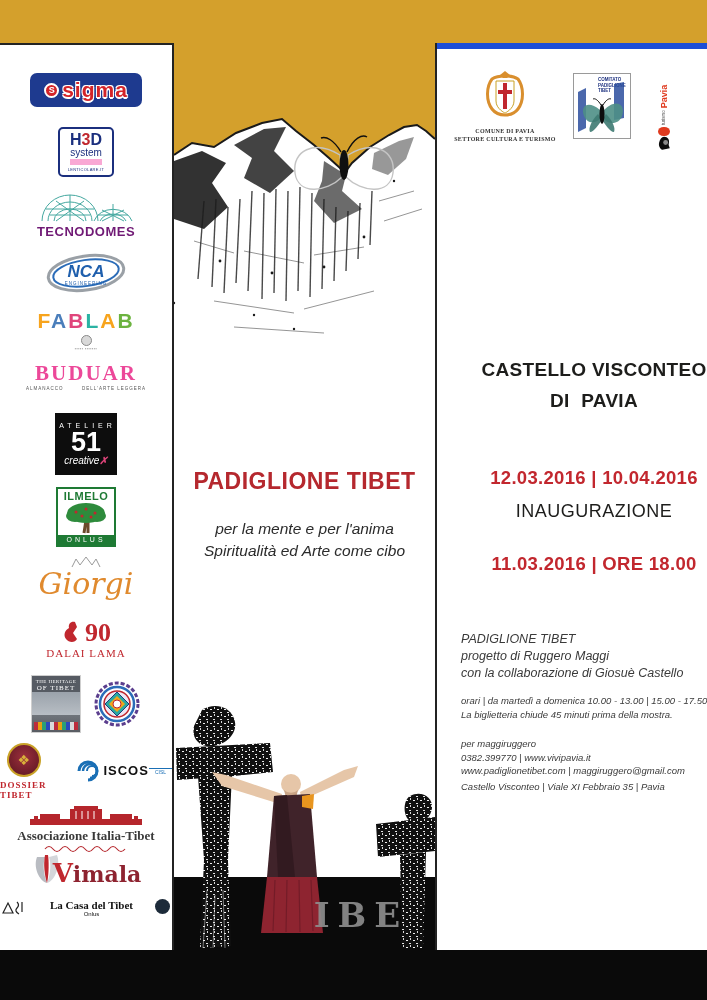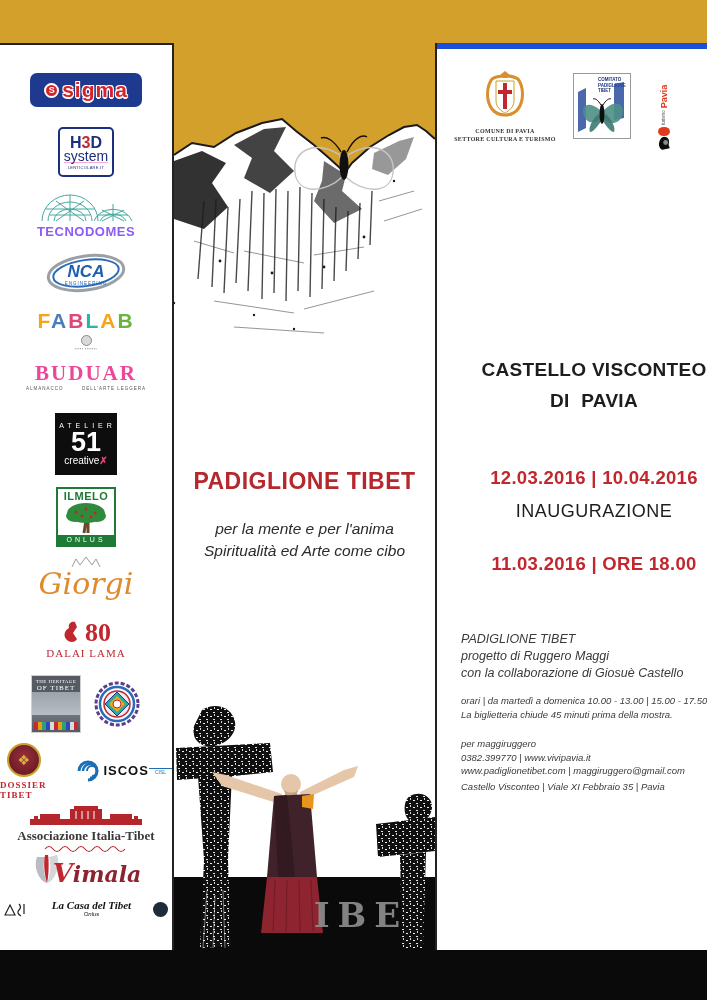--- a/index.html
+++ b/index.html
@@ -18,33 +18,33 @@
 
   
   .logo{position:absolute;left:0;width:100%;display:flex;flex-direction:column;align-items:center;}
   .sigma-box{background:#1E3A8F;border-radius:7px;width:112px;height:34px;display:flex;align-items:center;justify-content:center;gap:3px;}
   .sigma-dot{width:15px;height:15px;border-radius:50%;background:#D42429;border:2px solid #fff;color:#fff;font-size:9px;line-height:11px;text-align:center;font-weight:bold;}
   .sigma-txt{color:#D42429;font-size:21px;font-weight:bold;letter-spacing:1px;
     text-shadow:-1px -1px 0 #fff,1px -1px 0 #fff,-1px 1px 0 #fff,1px 1px 0 #fff,0 2px 0 #fff;}
   .h3d-box{width:56px;height:50px;border:2px solid #1B2F7E;border-radius:5px;background:#fff;display:flex;flex-direction:column;align-items:center;justify-content:center;}
   .h3d-main{font-size:16px;font-weight:bold;color:#1B2F7E;line-height:15px;}
   .h3d-main .r3{color:#C0272E;}
-  .h3d-sys{font-size:14px;color:#1B2F7E;border-bottom:1px solid #f9a8d4;line-height:12px;}
+  .h3d-sys{font-size:10px;color:#1B2F7E;border-bottom:6px solid #f9a8d4;line-height:12px;}
   .h3d-url{font-size:4px;color:#1B2F7E;margin-top:2px;letter-spacing:.3px;}
-  .tecno-txt{font-size:13px;font-weight:bold;color:#8b5cf6;letter-spacing:.5px;margin-top:1px;}
+  .tecno-txt{font-size:13px;font-weight:bold;color:#701a75;letter-spacing:.5px;margin-top:1px;}
   .nca-wrap{position:relative;width:82px;height:44px;}
   .buduar-txt{font-family:"Liberation Serif",serif;font-size:21px;font-weight:bold;letter-spacing:2px;color:#ec4899;line-height:20px;}
   .buduar-sub{font-size:4.5px;color:#555;letter-spacing:1px;margin-top:3px;width:120px;display:flex;justify-content:space-between;}
   .fablab-row{font-size:21px;font-weight:bold;letter-spacing:2px;line-height:20px;}
   .fab-seal{width:11px;height:11px;border-radius:50%;border:1.5px solid #8a8a8a;background:#d9d9d9;margin-top:4px;}
   .fab-seal-txt{font-size:3.5px;color:#8a8a8a;letter-spacing:.5px;margin-top:1px;}
   .atelier-box{width:62px;height:62px;background:#0d0d0d;color:#fff;display:flex;flex-direction:column;align-items:center;justify-content:center;text-align:right;}
   .atelier-top{font-size:7px;letter-spacing:4px;margin-left:3px;}
   .atelier-num{font-size:27px;font-weight:bold;line-height:26px;}
-  .atelier-sub{font-size:10px;}
+  .atelier-sub{font-size:10px;font-style:italic;}
   .atelier-sub .scr{color:#E0457B;font-weight:bold;}
   .melo-box{width:60px;height:60px;border:2px solid #1E7A34;display:flex;flex-direction:column;align-items:center;padding-top:2px;background:#fff;}
   .melo-name{font-size:11px;font-weight:bold;color:#1E7A34;letter-spacing:.5px;line-height:11px;}
   .melo-bar{margin-top:auto;width:100%;background:#1E7A34;color:#fff;font-size:7px;letter-spacing:3px;text-align:center;line-height:10px;}
   .giorgi-txt{font-family:"DejaVu Serif",serif;font-style:italic;font-size:30px;color:#E08A2E;line-height:30px;}
   .dalai-row{display:flex;align-items:flex-end;gap:2px;}
   .dalai-num{font-size:26px;font-weight:bold;color:#C0272E;line-height:24px;font-family:"Liberation Serif",serif;}
   .dalai-name{font-size:11px;color:#C0272E;letter-spacing:1px;font-family:"Liberation Serif",serif;margin-top:2px;}
   .row2{position:absolute;left:0;width:100%;display:flex;justify-content:center;align-items:center;gap:14px;}
   .book{width:48px;height:56px;position:relative;background:linear-gradient(180deg,#565b63 0%,#565b63 28%,#9aa2ab 28%,#b8bec4 70%,#6f747a 70%,#585c62 100%);box-shadow:0 0 0 1px #cfcfcf;display:flex;flex-direction:column;align-items:center;padding-top:3px;}
@@ -52,23 +52,23 @@
   .book-t2{font-size:7px;color:#fff;letter-spacing:1px;font-family:"Liberation Serif",serif;}
   .book-flags{position:absolute;bottom:2px;left:2px;right:2px;height:8px;
     background:repeating-linear-gradient(90deg,#c23 0 4px,#fa0 4px 8px,#2a7 8px 12px,#24c 12px 16px,#eee 16px 20px);opacity:.85;}
   .dossier-wrap{display:flex;flex-direction:column;align-items:center;}
   .dossier-circ{width:34px;height:34px;border-radius:50%;background:radial-gradient(circle at 50% 40%,#9b2f3c,#5a1520);border:2px solid #C9A227;color:#D9B23A;font-size:14px;display:flex;align-items:center;justify-content:center;}
   .dossier-name{font-size:9px;font-weight:bold;color:#C0272E;letter-spacing:1px;margin-top:3px;font-family:"Liberation Serif",serif;}
   .iscos-wrap{display:flex;align-items:center;}
   .iscos-name{font-size:13px;font-weight:bold;color:#111;letter-spacing:1px;line-height:12px;}
   .iscos-sub{font-size:5px;color:#1A6FB5;border-top:1px solid #1A6FB5;padding:0 6px;}
   .ita-name{font-size:13px;font-weight:bold;color:#3A3A3A;font-family:"Liberation Serif",serif;margin-top:1px;}
-  .vimala-txt{font-family:"DejaVu Serif",serif;font-style:italic;font-weight:bold;font-size:22px;color:#8E2330;line-height:22px;}
+  .vimala-txt{font-family:"DejaVu Serif",serif;font-weight:bold;font-size:22px;color:#8E2330;line-height:22px;}
   .vimala-txt::first-letter{color:#C0272E;font-size:26px;}
-  .casa-row{display:flex;align-items:flex-end;gap:22px;font-style:italic;}
+  .casa-row{display:flex;align-items:flex-start;gap:22px;}
   .casa-name{font-size:11px;font-weight:bold;color:#111;font-family:"Liberation Serif",serif;}
   .casa-sub{font-size:6px;color:#111;text-align:center;}
   .casa-circ{width:15px;height:15px;border-radius:50%;background:#1d2b3a;}
 
   
   #center-title{position:absolute;top:425px;width:100%;text-align:center;font-size:23px;font-weight:bold;color:#B5282E;letter-spacing:.5px;}
   #center-sub{position:absolute;top:475px;width:100%;text-align:center;font-style:italic;font-size:15.5px;color:#2b2b2b;line-height:22px;}
   #mountain{position:absolute;top:-2px;left:0;}
   #monk-art{position:absolute;bottom:0;left:0;}
 
@@ -187,21 +187,21 @@
       <path d="M6,12 L10,4 L14,10 L20,2 L26,10 L30,4 L34,12" fill="none" stroke="#9a9a9a" stroke-width="1"></path>
     </svg>
     <div class="giorgi-txt">Giorgi</div>
   </div>
 
   <div class="logo" style="top:574px">
     <div class="dalai-row">
       <svg width="22" height="26" viewBox="0 0 22 26">
         <path d="M14,3 C10,2 7,5 8,9 C4,11 2,16 5,20 C8,24 14,24 16,20 L12,14 L16,8 Z" fill="#C0272E"></path>
       </svg>
-      <span class="dalai-num">80</span>
+      <span class="dalai-num">90</span>
     </div>
     <div class="dalai-name">DALAI LAMA</div>
   </div>
 
   <div class="row2" style="top:628px;height:62px">
     <div class="book">
       <div class="book-t1">THE HERITAGE</div>
       <div class="book-t2">OF TIBET</div>
       <div class="book-flags"></div>
     </div>

